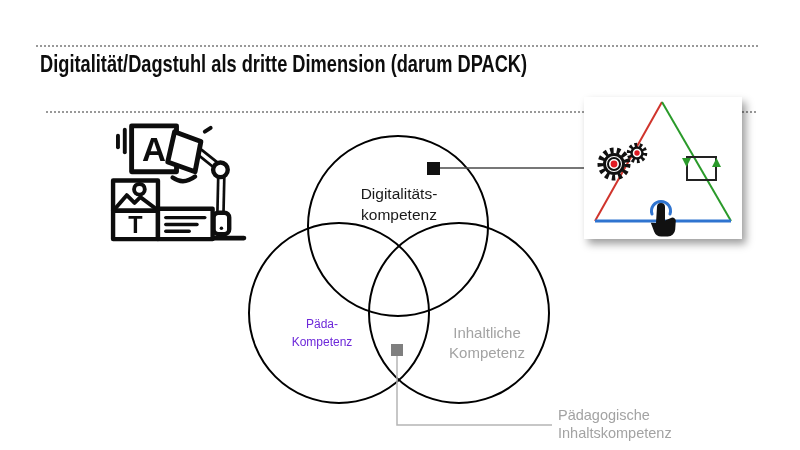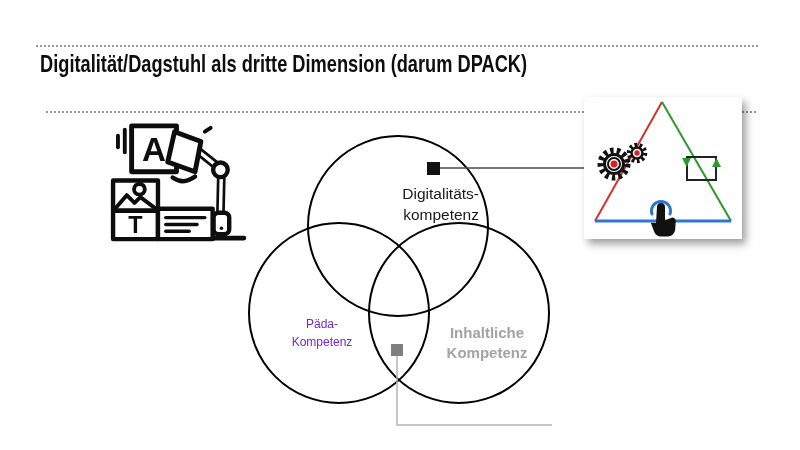--- a/index.html
+++ b/index.html
@@ -17,23 +17,23 @@
     font-size:24px;font-weight:bold;color:#0d0d0d;letter-spacing:0px;
     transform:scaleX(0.76);transform-origin:left top;
   }
   .logo{
     position:absolute;left:40px;top:420px;font-size:15px;font-weight:bold;
     color:#111;letter-spacing:0.5px;
   }
   .overlay{position:absolute;left:0;top:0;z-index:2;}
   .venn-label{position:absolute;text-align:center;z-index:3;}
   .venn-label div{white-space:nowrap;}
-  .lbl-top{left:319px;top:147px;width:160px;font-size:15.5px;line-height:21px;color:#1a1a1a;text-align:right;}
+  .lbl-top{left:319px;top:147px;width:160px;font-size:15.5px;line-height:21px;color:#1a1a1a;}
   .lbl-left{left:242px;top:279px;width:160px;font-size:12px;line-height:18px;color:#6d28d9;}
-  .lbl-right{left:407px;top:287px;width:160px;font-size:15px;line-height:20px;color:#a3a3a3;font-weight:bold;}
+  .lbl-right{left:407px;top:287px;width:160px;font-size:15px;line-height:20px;color:#a3a3a3;}
   .annotation{
     position:absolute;left:558px;top:370px;z-index:3;
     font-size:14.5px;line-height:18px;color:#a3a3a3;
   }
   .robot{position:absolute;left:106px;top:84px;z-index:2;}
   .triangle-card{
     position:absolute;left:584px;top:61px;width:158px;height:142px;
     background:#fff;box-shadow:4px 5px 8px rgba(0,0,0,0.38);z-index:4;
   }
 </style>
@@ -91,20 +91,24 @@
   </div>
   <div class="venn-label lbl-left">
     <div>Päda-</div>
     <div>Kompetenz</div>
   </div>
   <div class="venn-label lbl-right">
     <div>Inhaltliche</div>
     <div>Kompetenz</div>
   </div>
 
+  <div class="annotation">
+    <div>Pädagogische</div>
+    <div>Inhaltskompetenz</div>
+  </div>
 
   <div class="triangle-card">
     <svg width="158" height="142" viewBox="0 0 158 142">
       <path d="M78,5 L11,124" stroke="#d0342c" stroke-width="2" fill="none"></path>
       <path d="M78,5 L147,124" stroke="#2a9a2a" stroke-width="2" fill="none"></path>
       <path d="M11,124 H147" stroke="#2f74d0" stroke-width="3" fill="none"></path>
 
       <g>
         <circle cx="30" cy="67" r="13.5" fill="none" stroke="#111" stroke-width="6" stroke-dasharray="3.4 3.2"></circle>
         <circle cx="30" cy="67" r="9.5" fill="#fff" stroke="#111" stroke-width="3"></circle>

